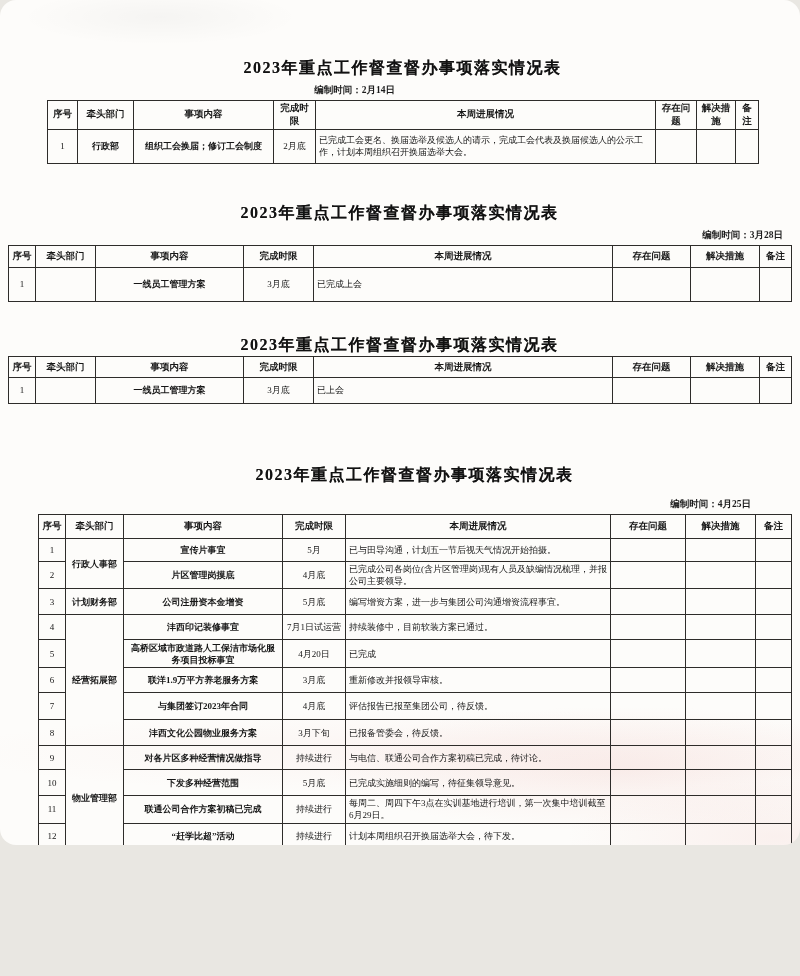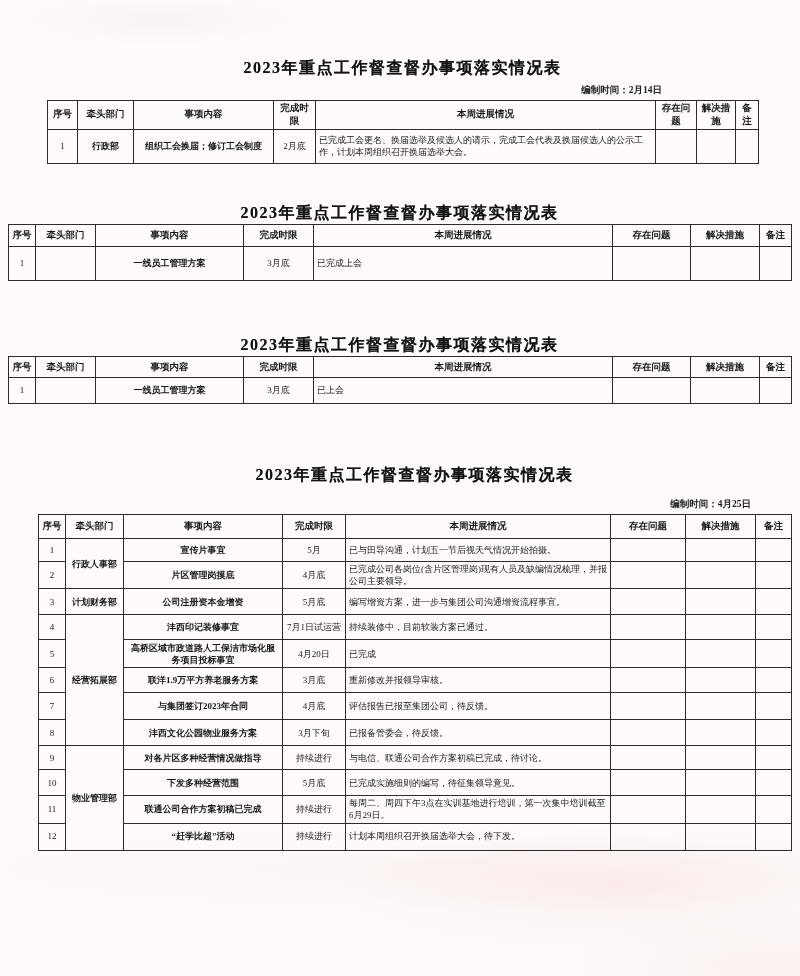--- a/index.html
+++ b/index.html
@@ -3,30 +3,31 @@
 <meta charset="utf-8">
 <style>
   html,body{margin:0;padding:0;}
   body{
     background:#e9e7e2;
     font-family:"Liberation Serif","DejaVu Serif",serif;
     -webkit-font-smoothing:antialiased;
   }
   .sheet{
     position:relative;
-    width:800px;height:976px;
+    width:800px;height:845px;
     margin:0 auto;
     background:
       radial-gradient(420px 90px at 78% 91%, rgba(232,168,162,0.16), rgba(232,168,162,0) 70%),
       radial-gradient(700px 60px at 55% 89%, rgba(236,180,175,0.10), rgba(236,180,175,0) 70%),
       radial-gradient(300px 80px at 97% 99%, rgba(232,168,162,0.14), rgba(232,168,162,0) 70%),
       radial-gradient(200px 40px at 20% 2%, rgba(0,0,0,0.03), rgba(0,0,0,0) 70%),
       #fdfcfa;
     overflow:hidden;
     color:#161616;
+    border-radius:16px;
   }
   .tbl-section{position:absolute;}
   .tbl-title{
     text-align:center;
     font-weight:bold;
     font-size:16px;
     letter-spacing:1.5px;
     color:#111;
     text-shadow:0 0 0.6px rgba(0,0,0,0.55);
   }
@@ -62,21 +63,21 @@
   .dept{font-weight:bold;}
   .itm{font-weight:bold;}
 </style>
 </head>
 <body>
 
 <div class="sheet">
 
   <div class="tbl-section" style="left:47px;top:58px;width:711px;">
     <div class="tbl-title">2023年重点工作督查督办事项落实情况表</div>
-    <div class="tbl-date" style="padding-right:96px;">编制时间：2月14日</div>
+    <div class="tbl-date" style="padding-right:96px;text-align:center;">编制时间：2月14日</div>
     <table class="report">
       <colgroup>
         <col style="width:30px">
           <col style="width:56px">
           <col style="width:140px">
           <col style="width:42px">
         <col style="width:340px">
           <col style="width:41px">
           <col style="width:39px">
           <col style="width:23px">
@@ -101,20 +102,21 @@
         <td></td>
         <td></td>
         <td></td>
       </tr>
     </tbody>
       </table>
   </div>
 
   <div class="tbl-section" style="left:8px;top:203px;width:783px;">
     <div class="tbl-title">2023年重点工作督查督办事项落实情况表</div>
+    <div class="tbl-date" style="padding-right:8px;">编制时间：3月28日</div>
     <table class="report">
       <colgroup>
         <col style="width:27px">
           <col style="width:60px">
           <col style="width:148px">
           <col style="width:70px">
         <col style="width:299px">
           <col style="width:78px">
           <col style="width:69px">
           <col style="width:32px">

